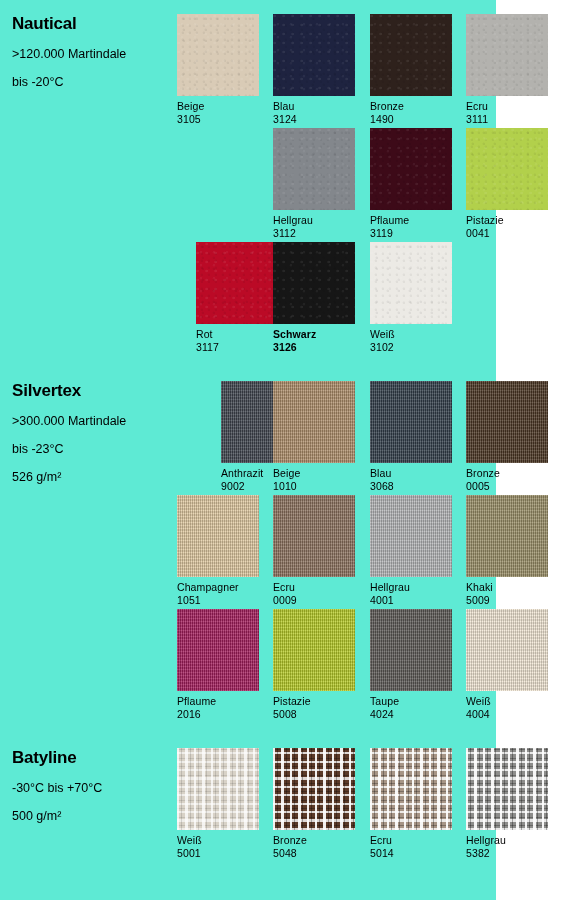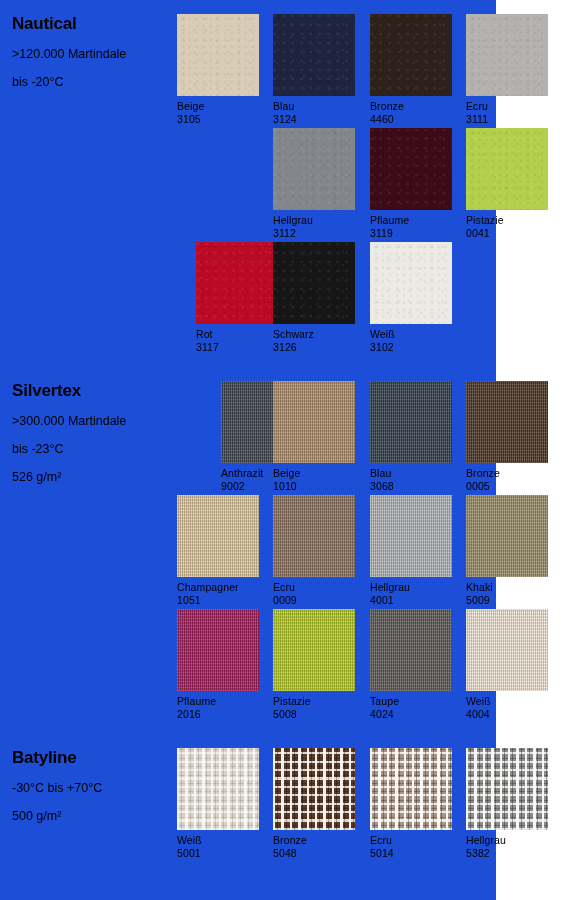--- a/index.html
+++ b/index.html
@@ -14,21 +14,21 @@
     position: relative;
     font-family: "Liberation Sans", "DejaVu Sans", sans-serif;
     color: #000000;
     overflow: hidden;
   }
 
   #page {
     position: relative;
     width: 496px;
     height: 900px;
-    background: #1d4ed8;
+    background: #5eead4;
   }
 
   
   .section {
     position: absolute;
     left: 0;
     width: 563px;
   }
   .section-info {
     position: absolute;
@@ -163,21 +163,21 @@
             <div class="swatch-code">3105</div>
           </div>
           <div class="swatch-cell" style="left: 96px;">
             <div class="swatch-chip tex-leather" style="background: rgb(30, 35, 64);"></div>
             <div class="swatch-name">Blau</div>
             <div class="swatch-code">3124</div>
           </div>
           <div class="swatch-cell" style="left: 193px;">
             <div class="swatch-chip tex-leather" style="background: rgb(46, 33, 28);"></div>
             <div class="swatch-name">Bronze</div>
-            <div class="swatch-code">4460</div>
+            <div class="swatch-code">1490</div>
           </div>
           <div class="swatch-cell" style="left: 289px;">
             <div class="swatch-chip tex-leather" style="background: rgb(179, 178, 174);"></div>
             <div class="swatch-name">Ecru</div>
             <div class="swatch-code">3111</div>
           </div>
         </div>
         <div class="swatch-row">
           <div class="swatch-cell" style="left: 96px;">
             <div class="swatch-chip tex-leather" style="background: rgb(131, 135, 140);"></div>
@@ -194,21 +194,21 @@
             <div class="swatch-name">Pistazie</div>
             <div class="swatch-code">0041</div>
           </div>
         </div>
         <div class="swatch-row">
           <div class="swatch-cell" style="left: 0px; margin-left: 19px;">
             <div class="swatch-chip tex-leather" style="background: rgb(187, 10, 38);"></div>
             <div class="swatch-name">Rot</div>
             <div class="swatch-code">3117</div>
           </div>
-          <div class="swatch-cell" style="left: 96px;">
+          <div class="swatch-cell" style="left: 96px; font-weight: bold;">
             <div class="swatch-chip tex-leather" style="background: rgb(22, 22, 22);"></div>
             <div class="swatch-name">Schwarz</div>
             <div class="swatch-code">3126</div>
           </div>
           <div class="swatch-cell" style="left: 193px;">
             <div class="swatch-chip tex-leather" style="background: rgb(236, 234, 229);"></div>
             <div class="swatch-name">Weiß</div>
             <div class="swatch-code">3102</div>
           </div>
         </div>

